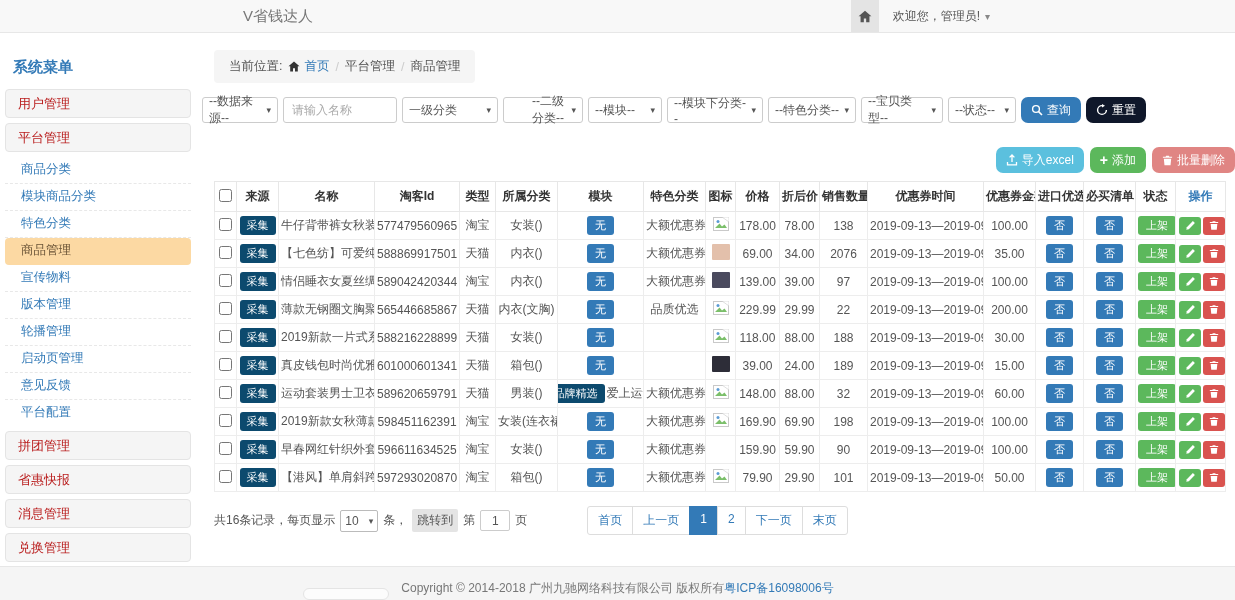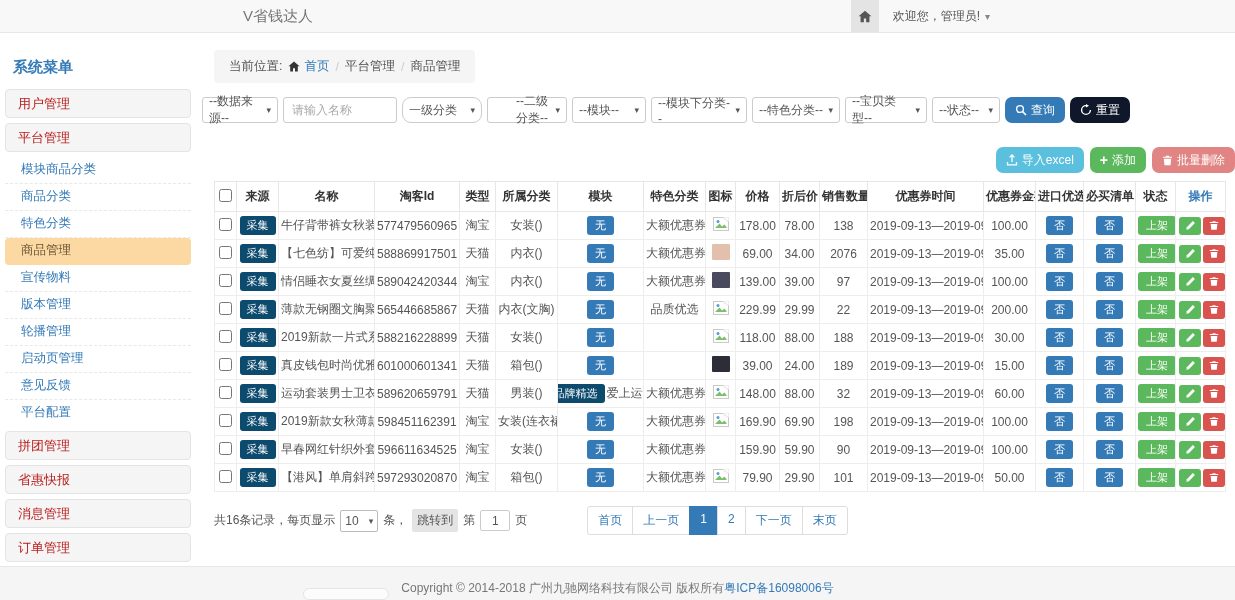--- a/index.html
+++ b/index.html
@@ -108,35 +108,34 @@
     </div>
   </div>
 </div>
 
 <div class="sidebar">
   <div class="sidebar-title">系统菜单</div>
   <div id="sidebar-blocks">
       <div class="menu-group">用户管理</div>
       <div class="menu-group">平台管理</div>
       <div class="submenu">
+        <div class="submenu-item">商品分类</div>
         <div class="submenu-item">模块商品分类</div>
-        <div class="submenu-item">商品分类</div>
         <div class="submenu-item">特色分类</div>
         <div class="submenu-item active">商品管理</div>
         <div class="submenu-item">宣传物料</div>
         <div class="submenu-item">版本管理</div>
         <div class="submenu-item">轮播管理</div>
         <div class="submenu-item">启动页管理</div>
         <div class="submenu-item">意见反馈</div>
         <div class="submenu-item">平台配置</div>
       </div>
       <div class="menu-group">拼团管理</div>
       <div class="menu-group">省惠快报</div>
       <div class="menu-group">消息管理</div>
-      <div class="menu-group">订单管理</div>
       <div class="menu-group">兑换管理</div>
     </div>
 </div>
 
 <div class="content">
 
   <div class="breadcrumb">
     <span>当前位置:</span>
     <svg width="12" height="11" viewBox="0 0 12 11" style="margin-right:-2px">
       <path d="M6 0.5 L11.5 5.2 H9.8 V10.5 H7 V7.2 H5 V10.5 H2.2 V5.2 H0.5 Z" fill="#333"></path>
@@ -147,21 +146,21 @@
     <span class="sep">/</span>
     <span>商品管理</span>
   </div>
 
   <div class="filter-row" id="filter-row">
     <div class="f-select" style="width: 76px;">
         <span>--数据来源--</span>
         <span class="sel-caret">▾</span>
       </div>
       <input class="f-input" placeholder="请输入名称" style="width: 114px;">
-      <div class="f-select" style="width: 80px; border-radius: 9px;">
+      <div class="f-select" style="width: 96px;">
         <span>一级分类</span>
         <span class="sel-caret">▾</span>
       </div>
       <div class="f-select" style="width: 80px; padding-left: 28px;">
         <span>--二级分类--</span>
         <span class="sel-caret">▾</span>
       </div>
       <div class="f-select" style="width: 74px;">
         <span>--模块--</span>
         <span class="sel-caret">▾</span>

